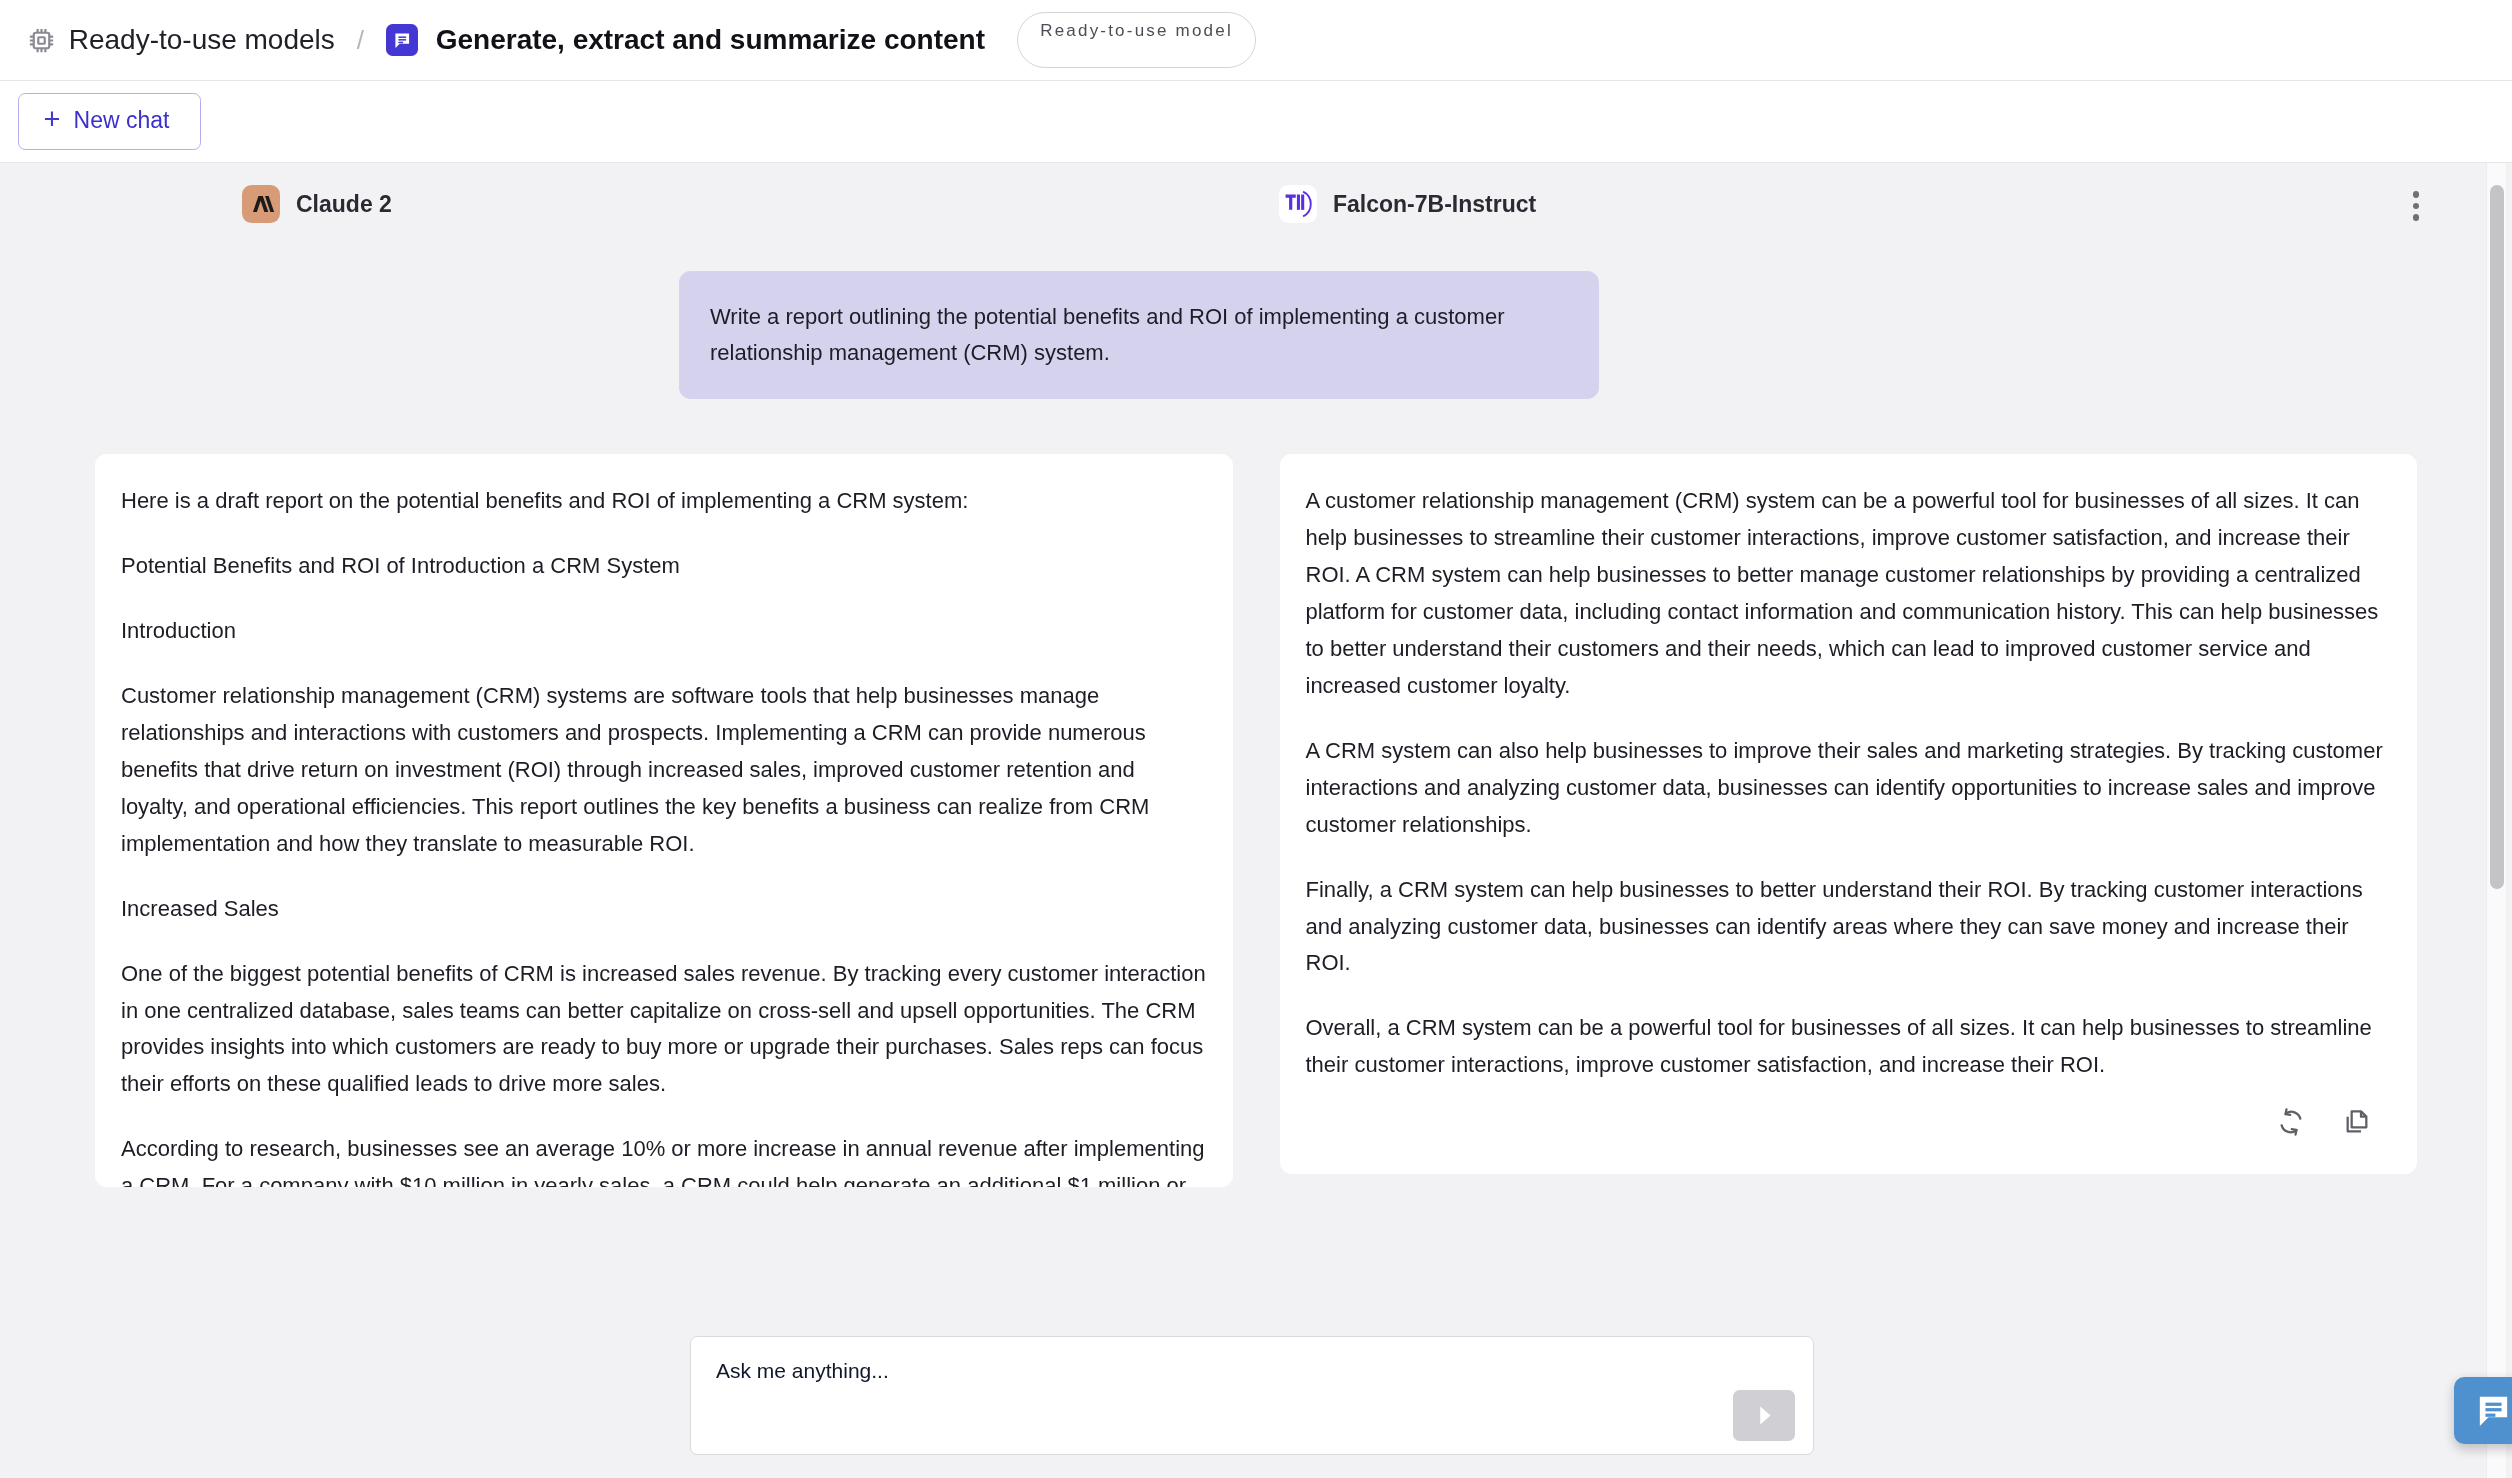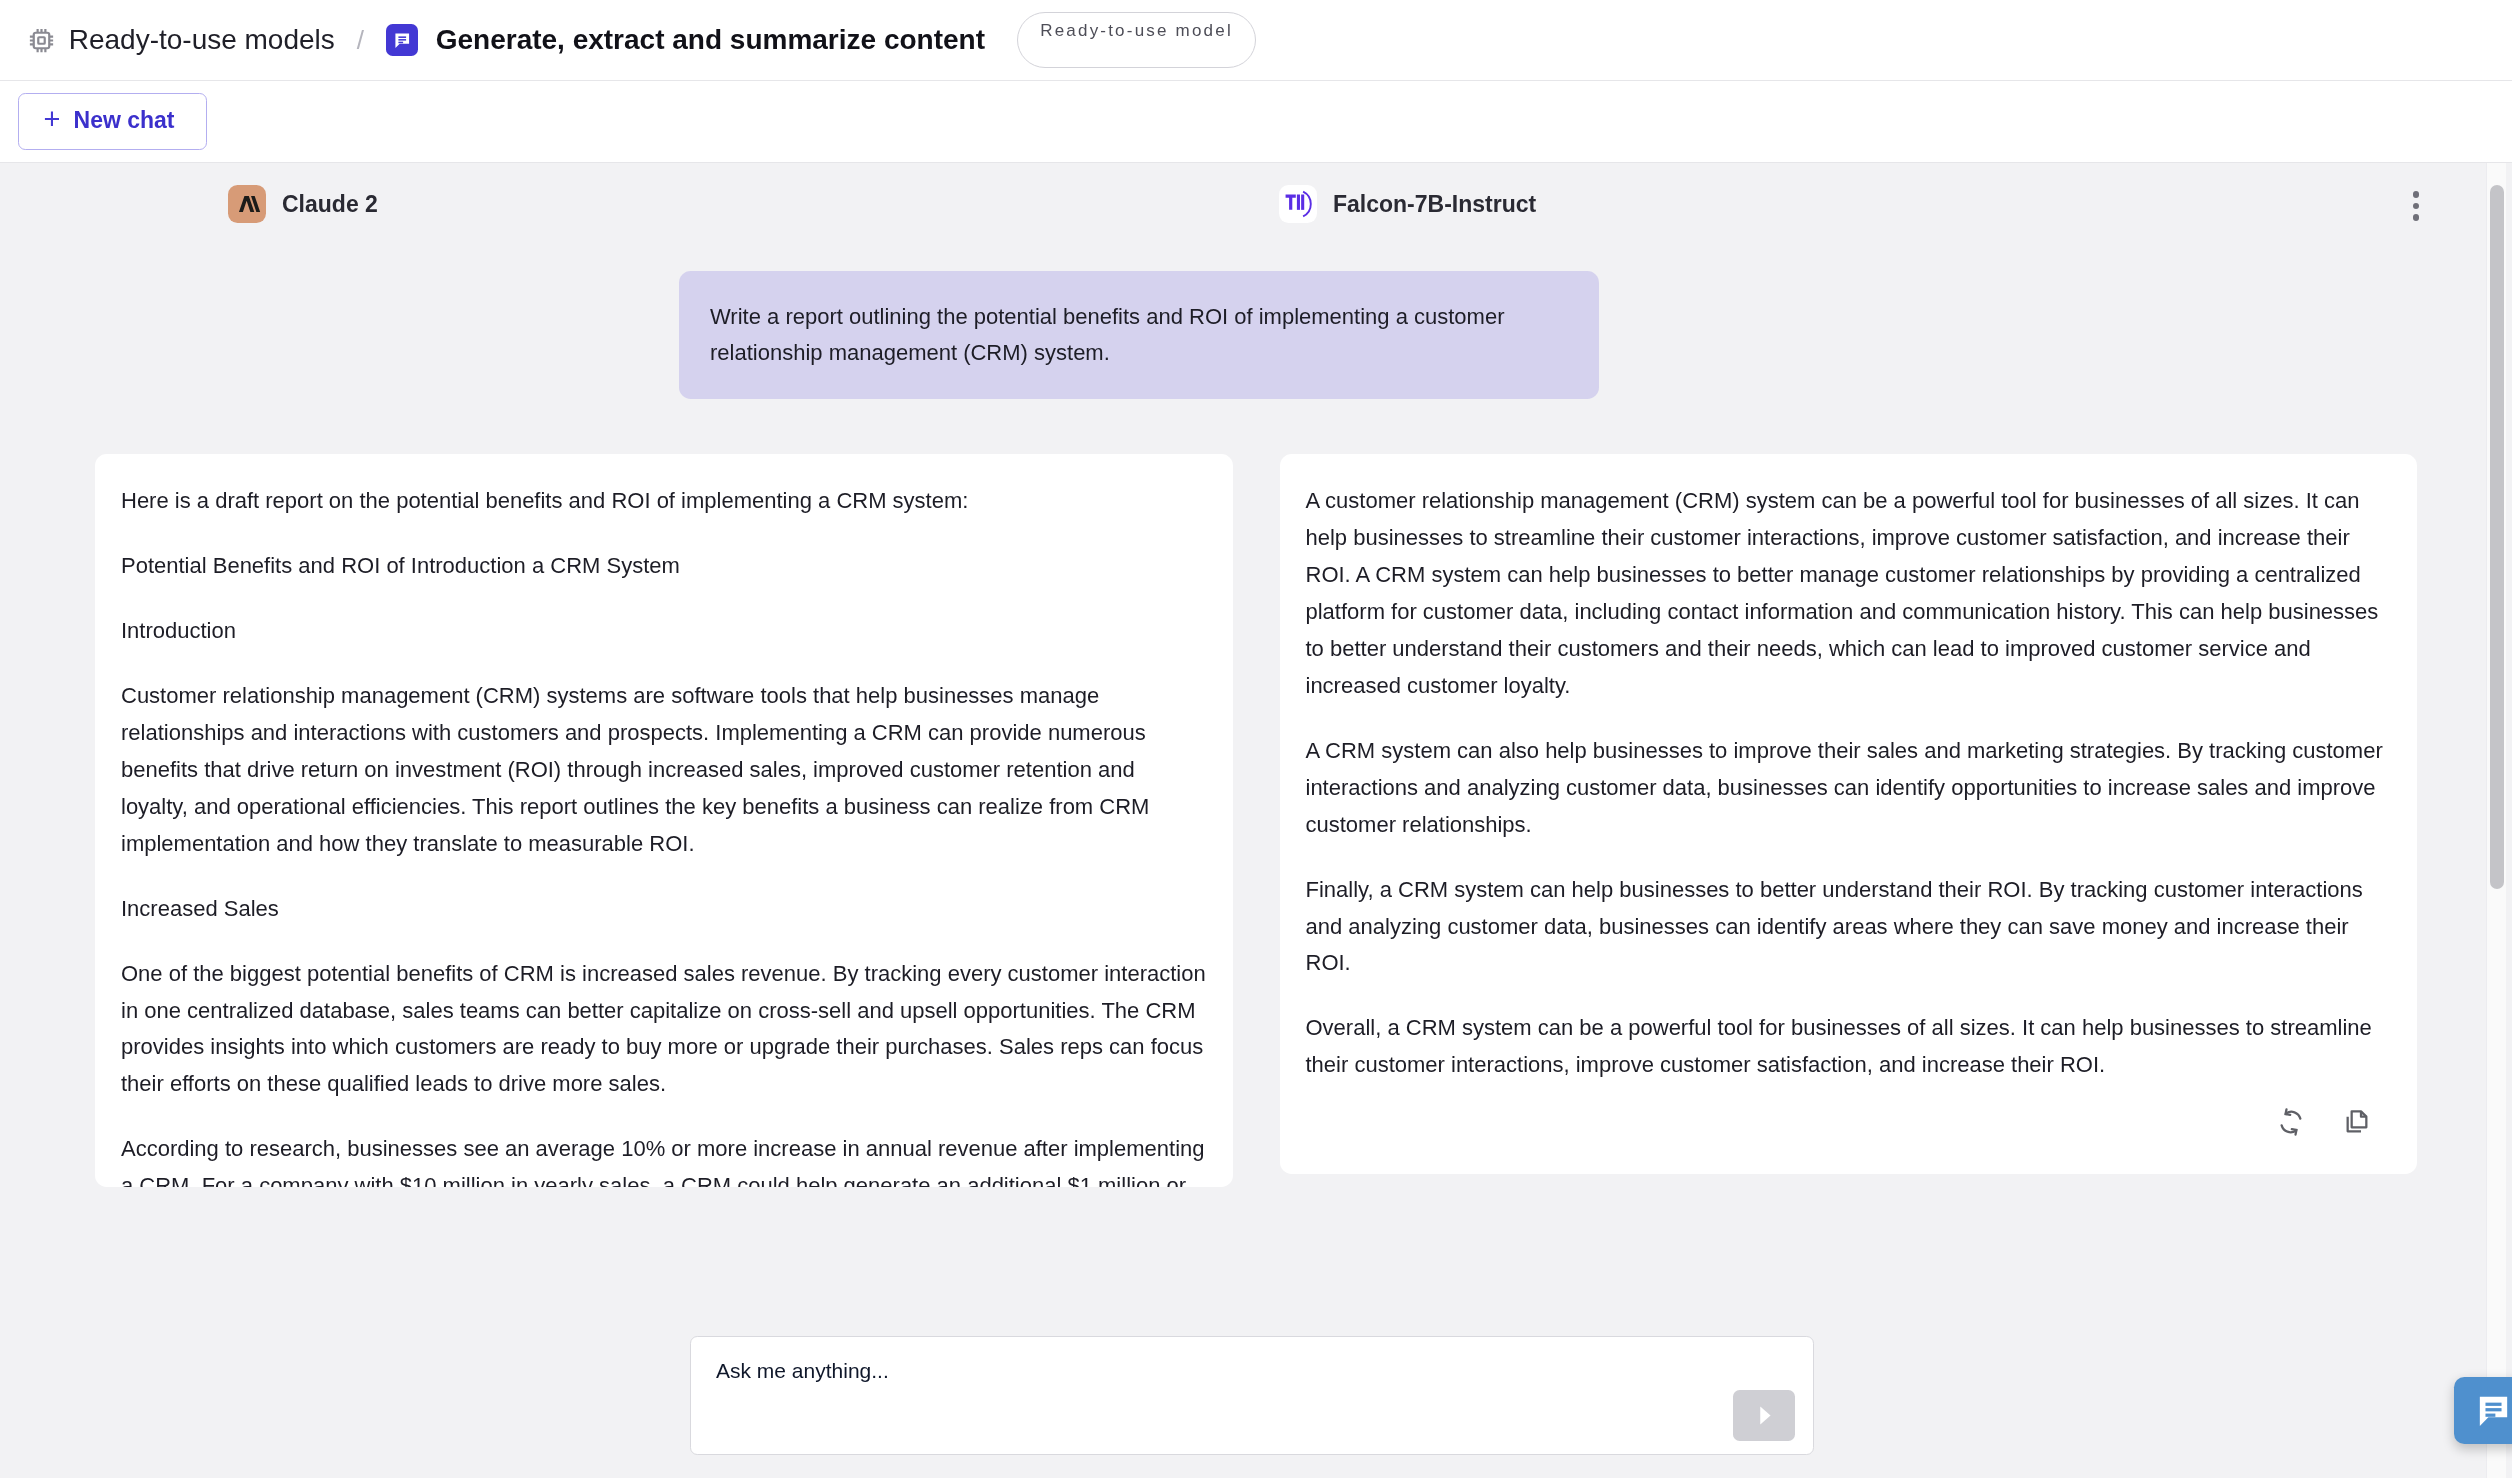--- a/index.html
+++ b/index.html
@@ -77,37 +77,37 @@
     padding: 13px 31px 14.7px 25px;
     cursor: pointer;
   }
   .newchat .plus {
     font-size: 29px; line-height: 1;
     color: #4338d4; font-weight: 400;
     margin-top: -2.2px;
   }
   .newchat .lbl {
     font-size: 23px;
-    font-weight: 700;
+    font-weight: 400;
     color: #3b30cc;
     white-space: nowrap;
   }
 
   
   .stage {
     position: relative;
     height: calc(1478px - 81px - 82px);
     background: #f2f2f4;
     overflow: hidden;
   }
   .model-head {
     display: flex; align-items: center; gap: 16px;
     position: absolute;
   }
-  .model-head.left  { left: 228px; top: 22px; }
+  .model-head.left  { left: 242px; top: 22px; }
   .model-head.right { left: 1279px; top: 22px; }
   .avatar {
     width: 38px; height: 38px;
     border-radius: 9.5px;
     display: flex; align-items: center; justify-content: center;
     flex: none;
     overflow: hidden;
   }
   .avatar.claude { background: #d79b77; }
   .avatar.falcon { background: #ffffff; }

